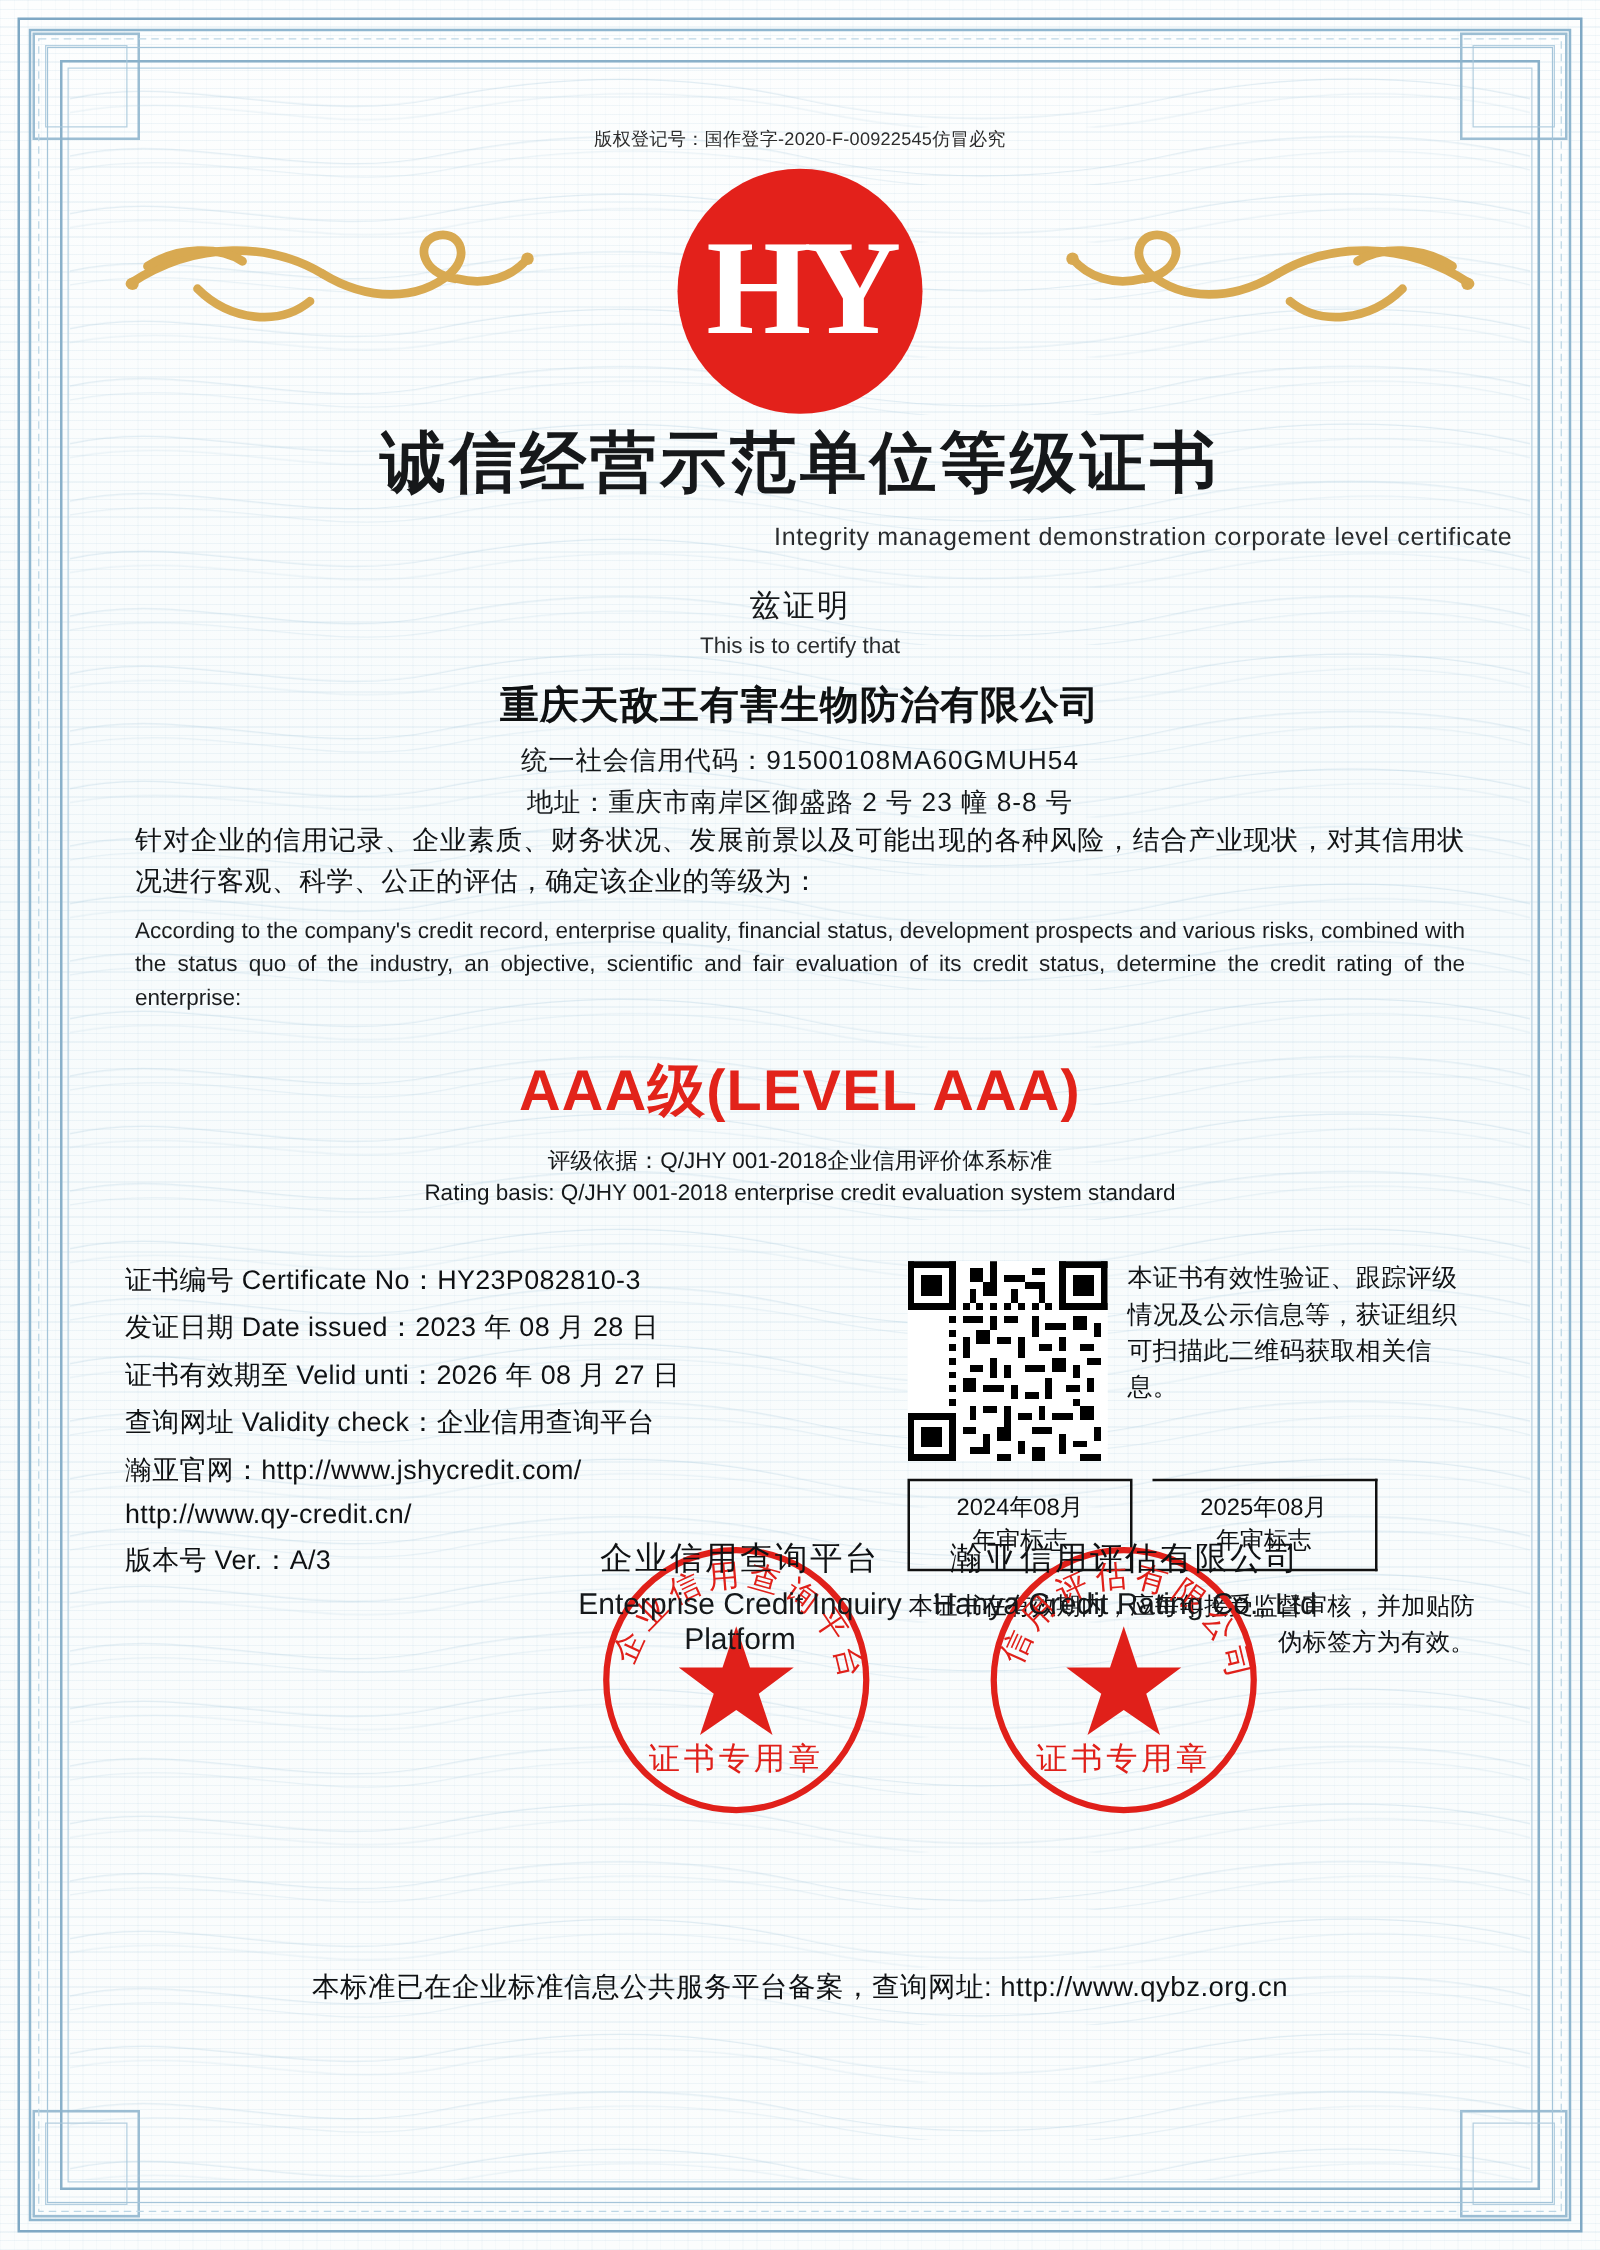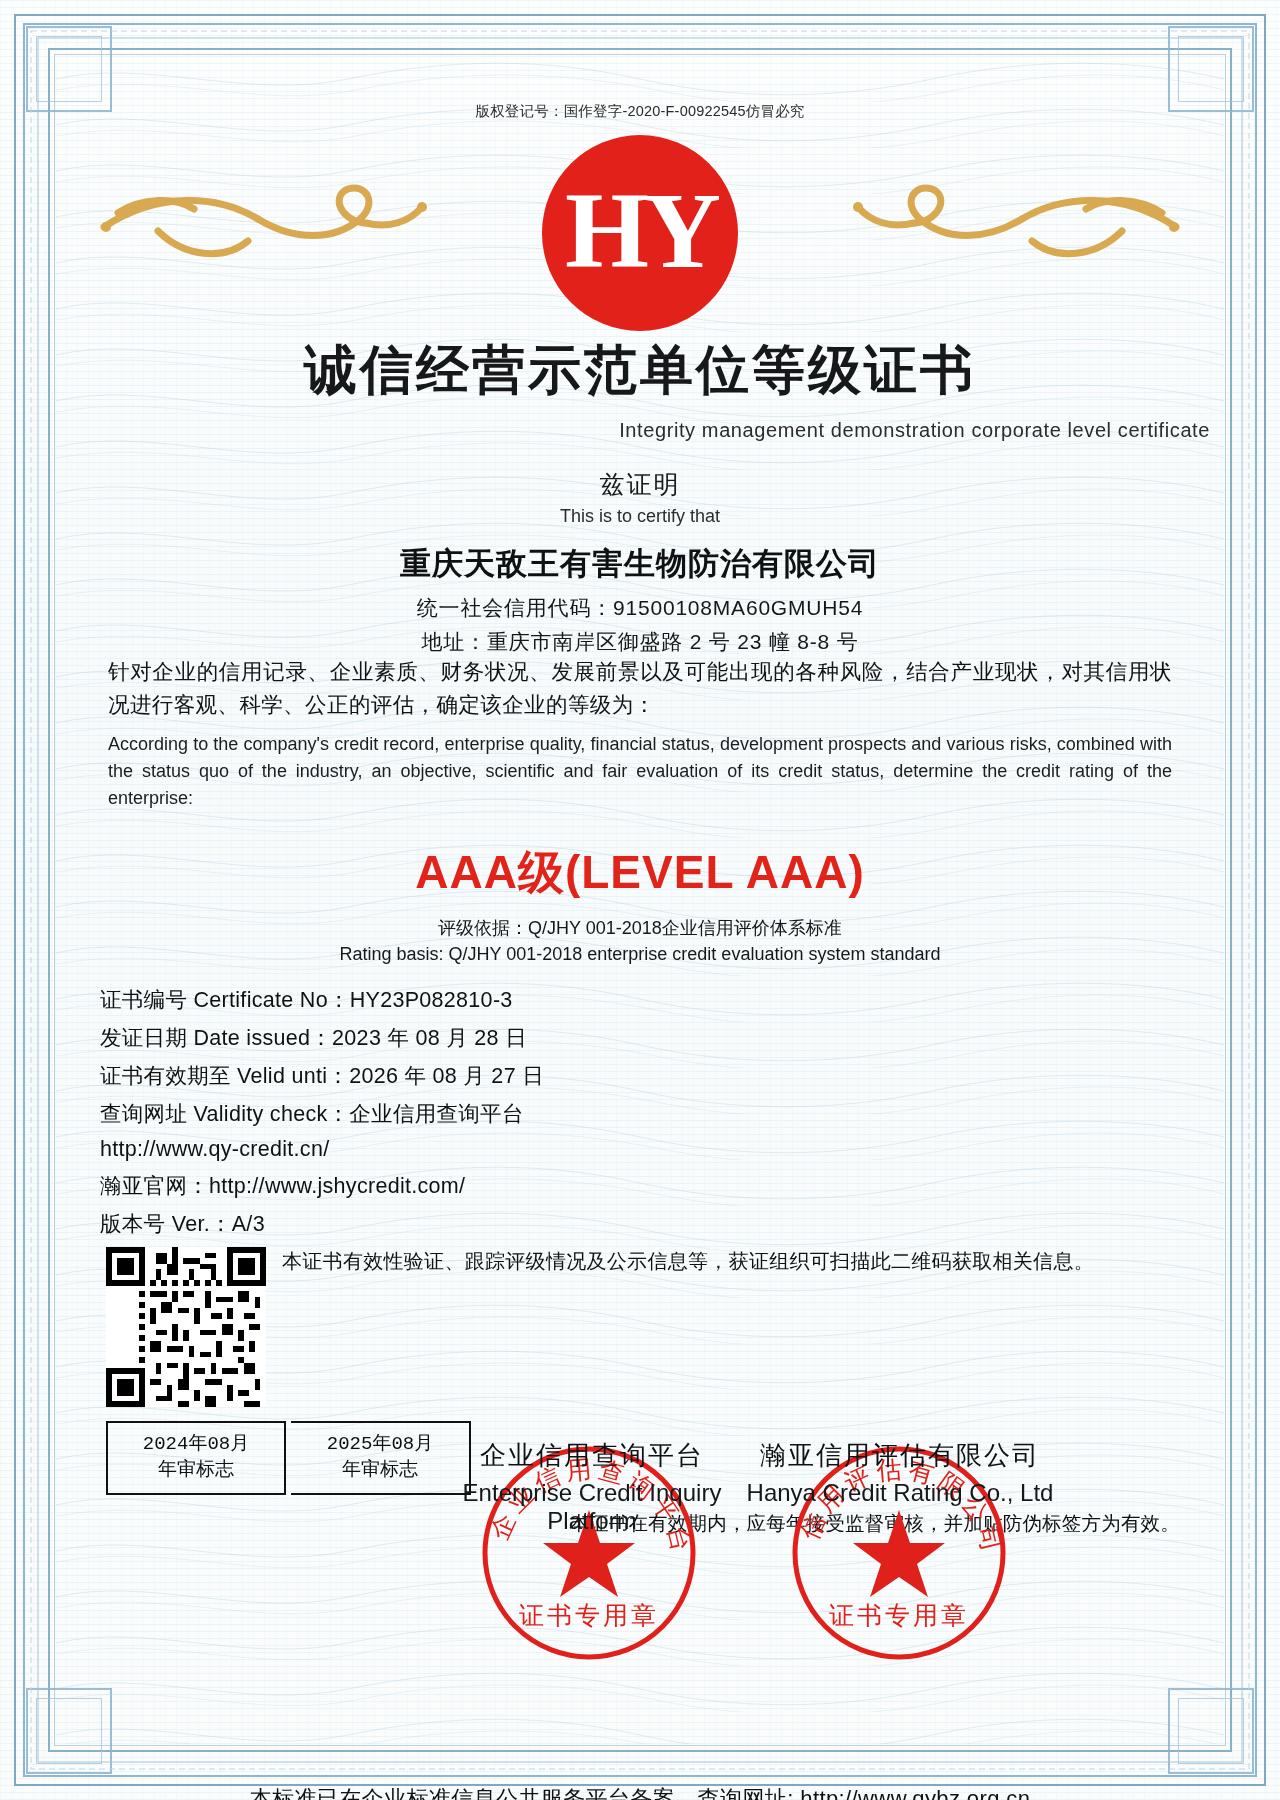--- a/index.html
+++ b/index.html
@@ -147,39 +147,39 @@
     text-align: center; margin-top: 12px;
     font-size: 18px; color: #15181a;
   }
   .basis-en {
     text-align: center; margin-top: 4px;
     font-size: 18px; color: #15181a;
   }
 
   
   .info-row {
-    display: flex; margin-top: 20px; padding: 0 30px; flex-direction: column;
+    display: flex; margin-top: 44px; padding: 0 30px;
   }
   .info-left { width: 620px; }
   .info-left .line {
     font-size: 21.5px; color: #0f1113; letter-spacing: .3px;
     margin-bottom: 9px; white-space: nowrap;
   }
   .info-right { flex: 1; padding-left: 6px; }
   .qr-row { display: flex; }
   .qr {
     width: 160px; height: 160px; flex: 0 0 160px;
     background: #fff;
   }
   .qr-note {
     margin-left: 16px;
     font-size: 20px; line-height: 1.45; color: #101214;
     letter-spacing: .3px;
   }
-  .stamp-boxes { display: flex; margin-top: 14px; gap: 5px; font-family: Liberation Mono, monospace; }
+  .stamp-boxes { display: flex; margin-top: 14px; gap: 16px; }
   .stamp-box {
     width: 180px; height: 74px; border: 2px solid #111;
     display: flex; flex-direction: column; align-items: center; justify-content: center;
     font-size: 19px; color: #0e1012; line-height: 1.35;
   }
   .stamp-box + .stamp-box { border-left: none; }
   .audit-note {
     margin-top: 14px; text-align: right;
     font-size: 19.5px; color: #0e1012; line-height: 1.5; letter-spacing: .2px;
   }
@@ -290,22 +290,22 @@
     <div class="level">AAA级(LEVEL AAA)</div>
     <div class="basis-cn">评级依据：Q/JHY 001-2018企业信用评价体系标准</div>
     <div class="basis-en">Rating basis: Q/JHY 001-2018 enterprise credit evaluation system standard</div>
 
     <div class="info-row">
       <div class="info-left">
         <div class="line">证书编号 Certificate No：HY23P082810-3</div>
         <div class="line">发证日期 Date issued：2023 年 08 月 28 日</div>
         <div class="line">证书有效期至 Velid unti：2026 年 08 月 27 日</div>
         <div class="line">查询网址 Validity check：企业信用查询平台</div>
+        <div class="line">瀚亚官网：http://www.jshycredit.com/</div>
         <div class="line">http://www.qy-credit.cn/</div>
-        <div class="line">瀚亚官网：http://www.jshycredit.com/</div>
         <div class="line">版本号 Ver.：A/3</div>
       </div>
 
       <div class="info-right">
         <div class="qr-row">
           <svg class="qr" viewBox="0 0 29 29" shape-rendering="crispEdges">
             <rect width="29" height="29" fill="#fff"></rect>
             <g fill="#000">
 
               <rect x="0" y="0" width="7" height="1"></rect>

